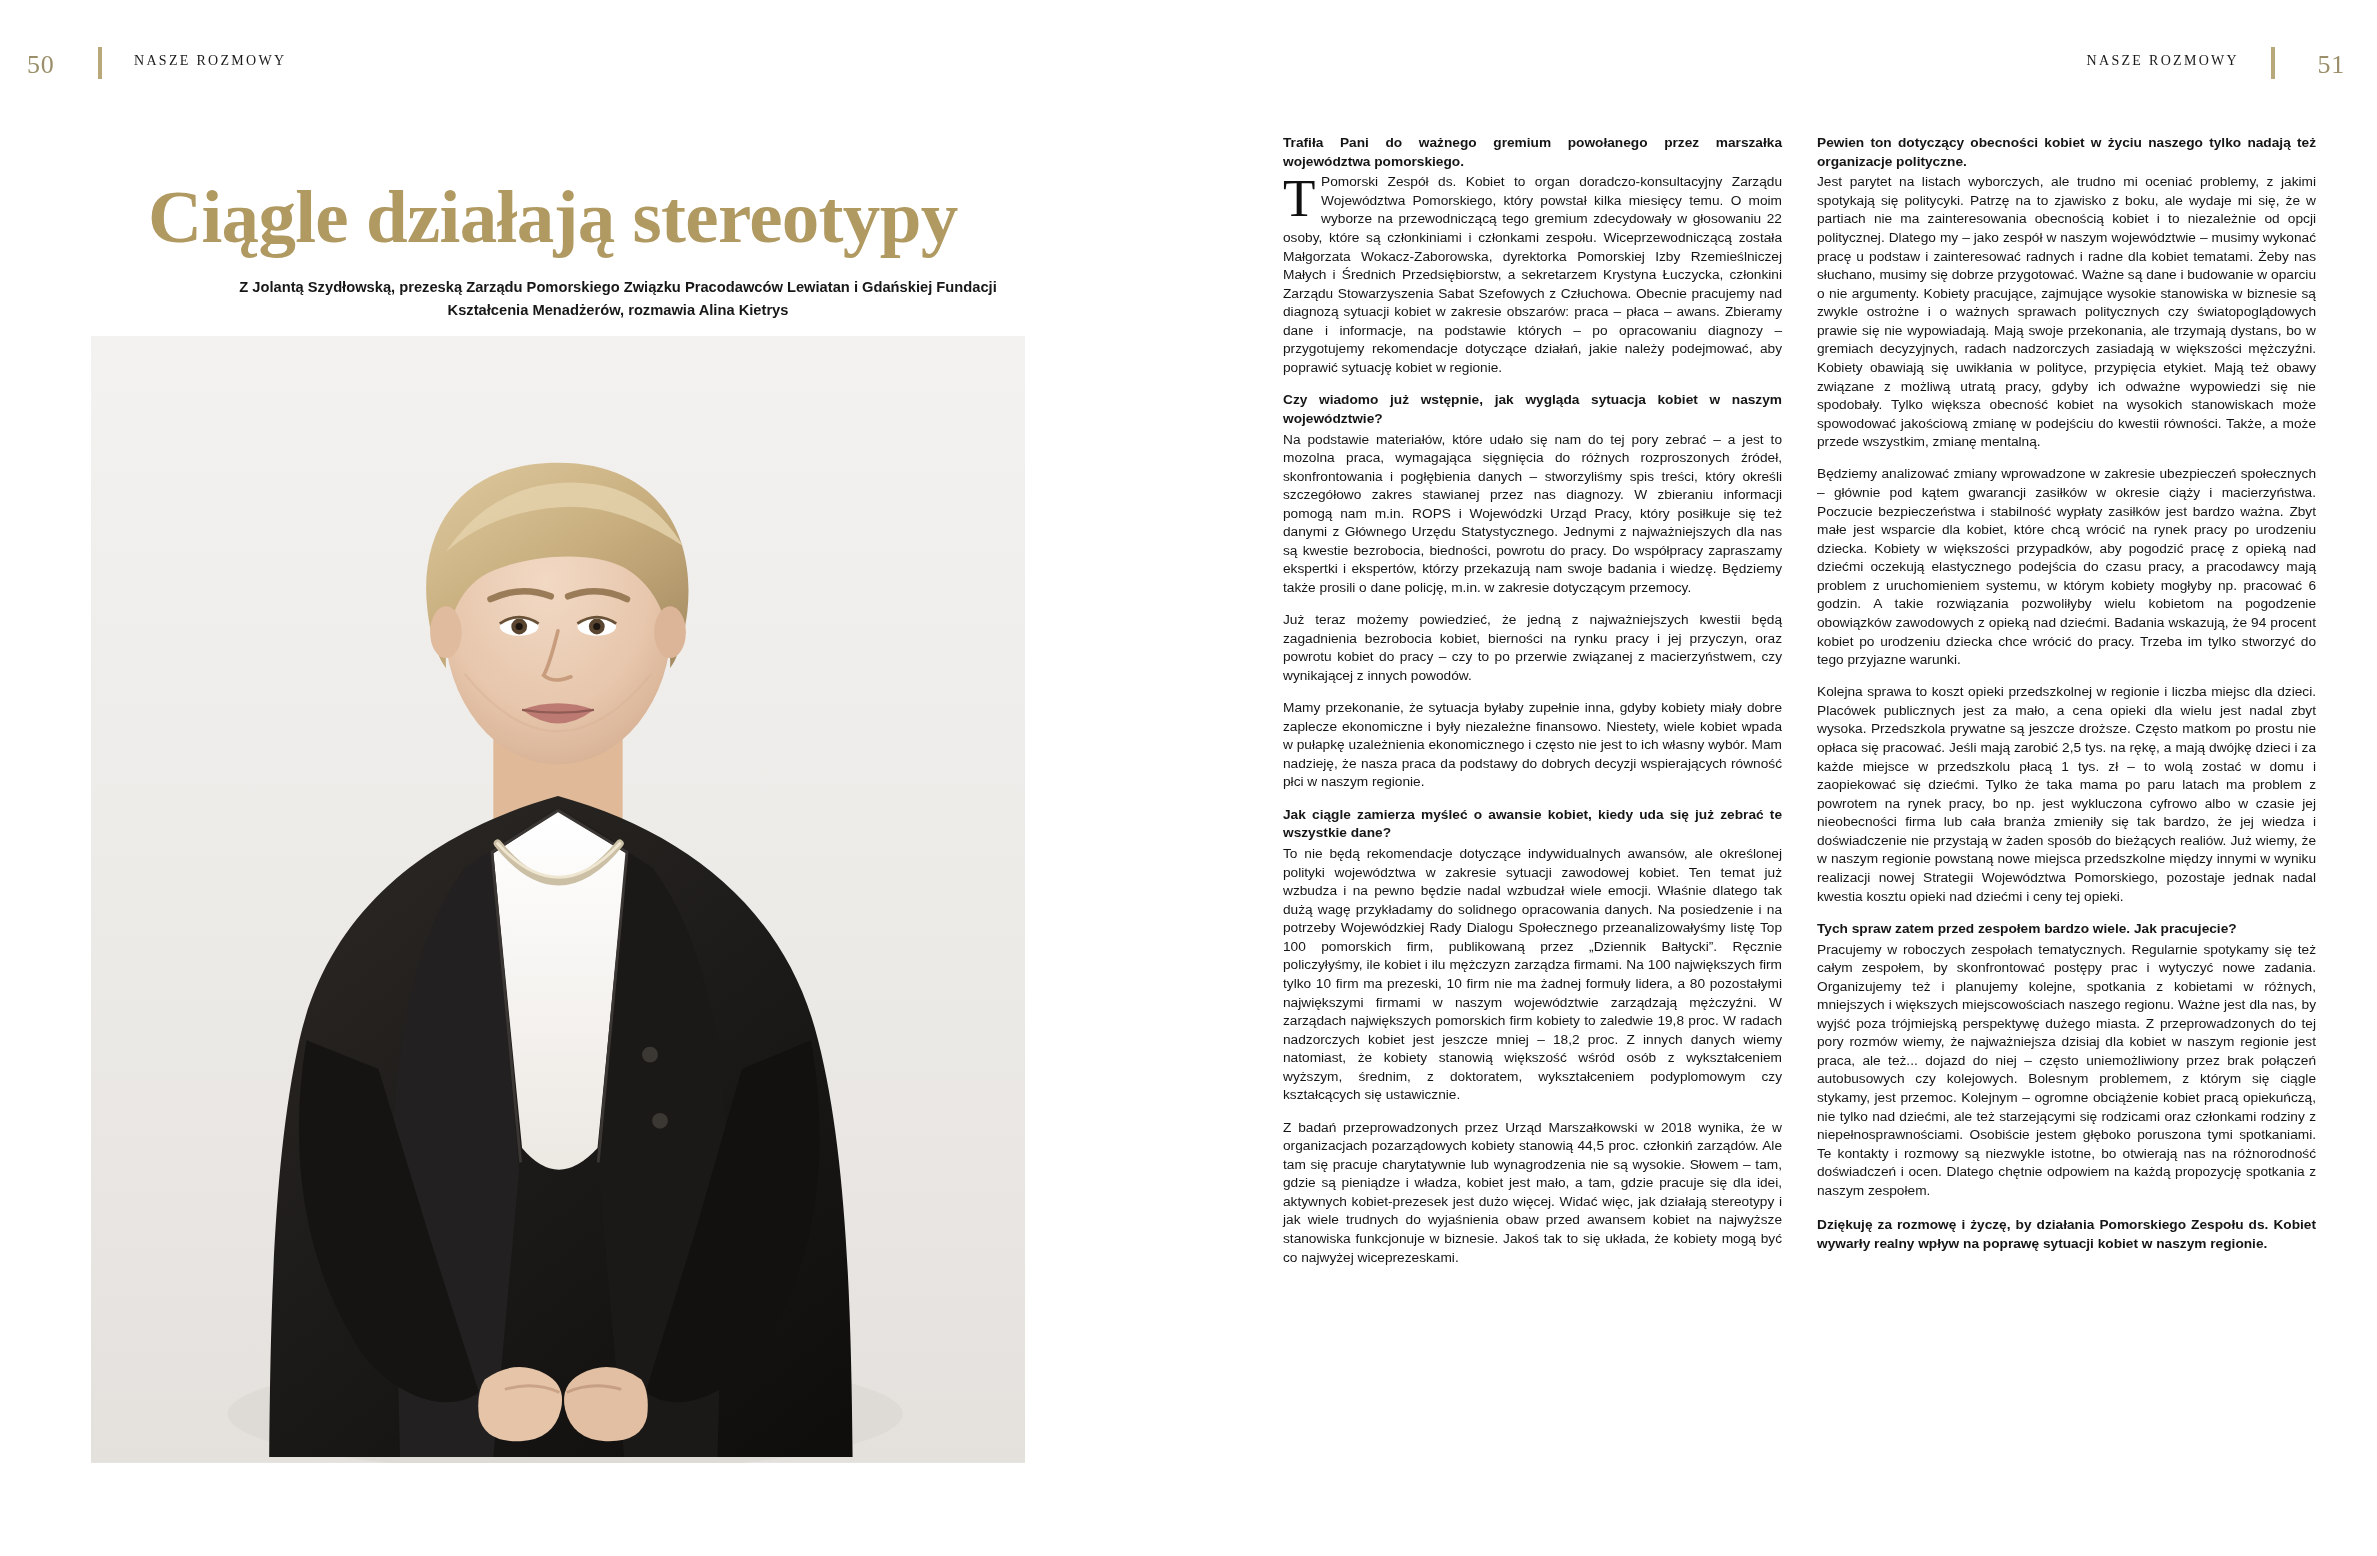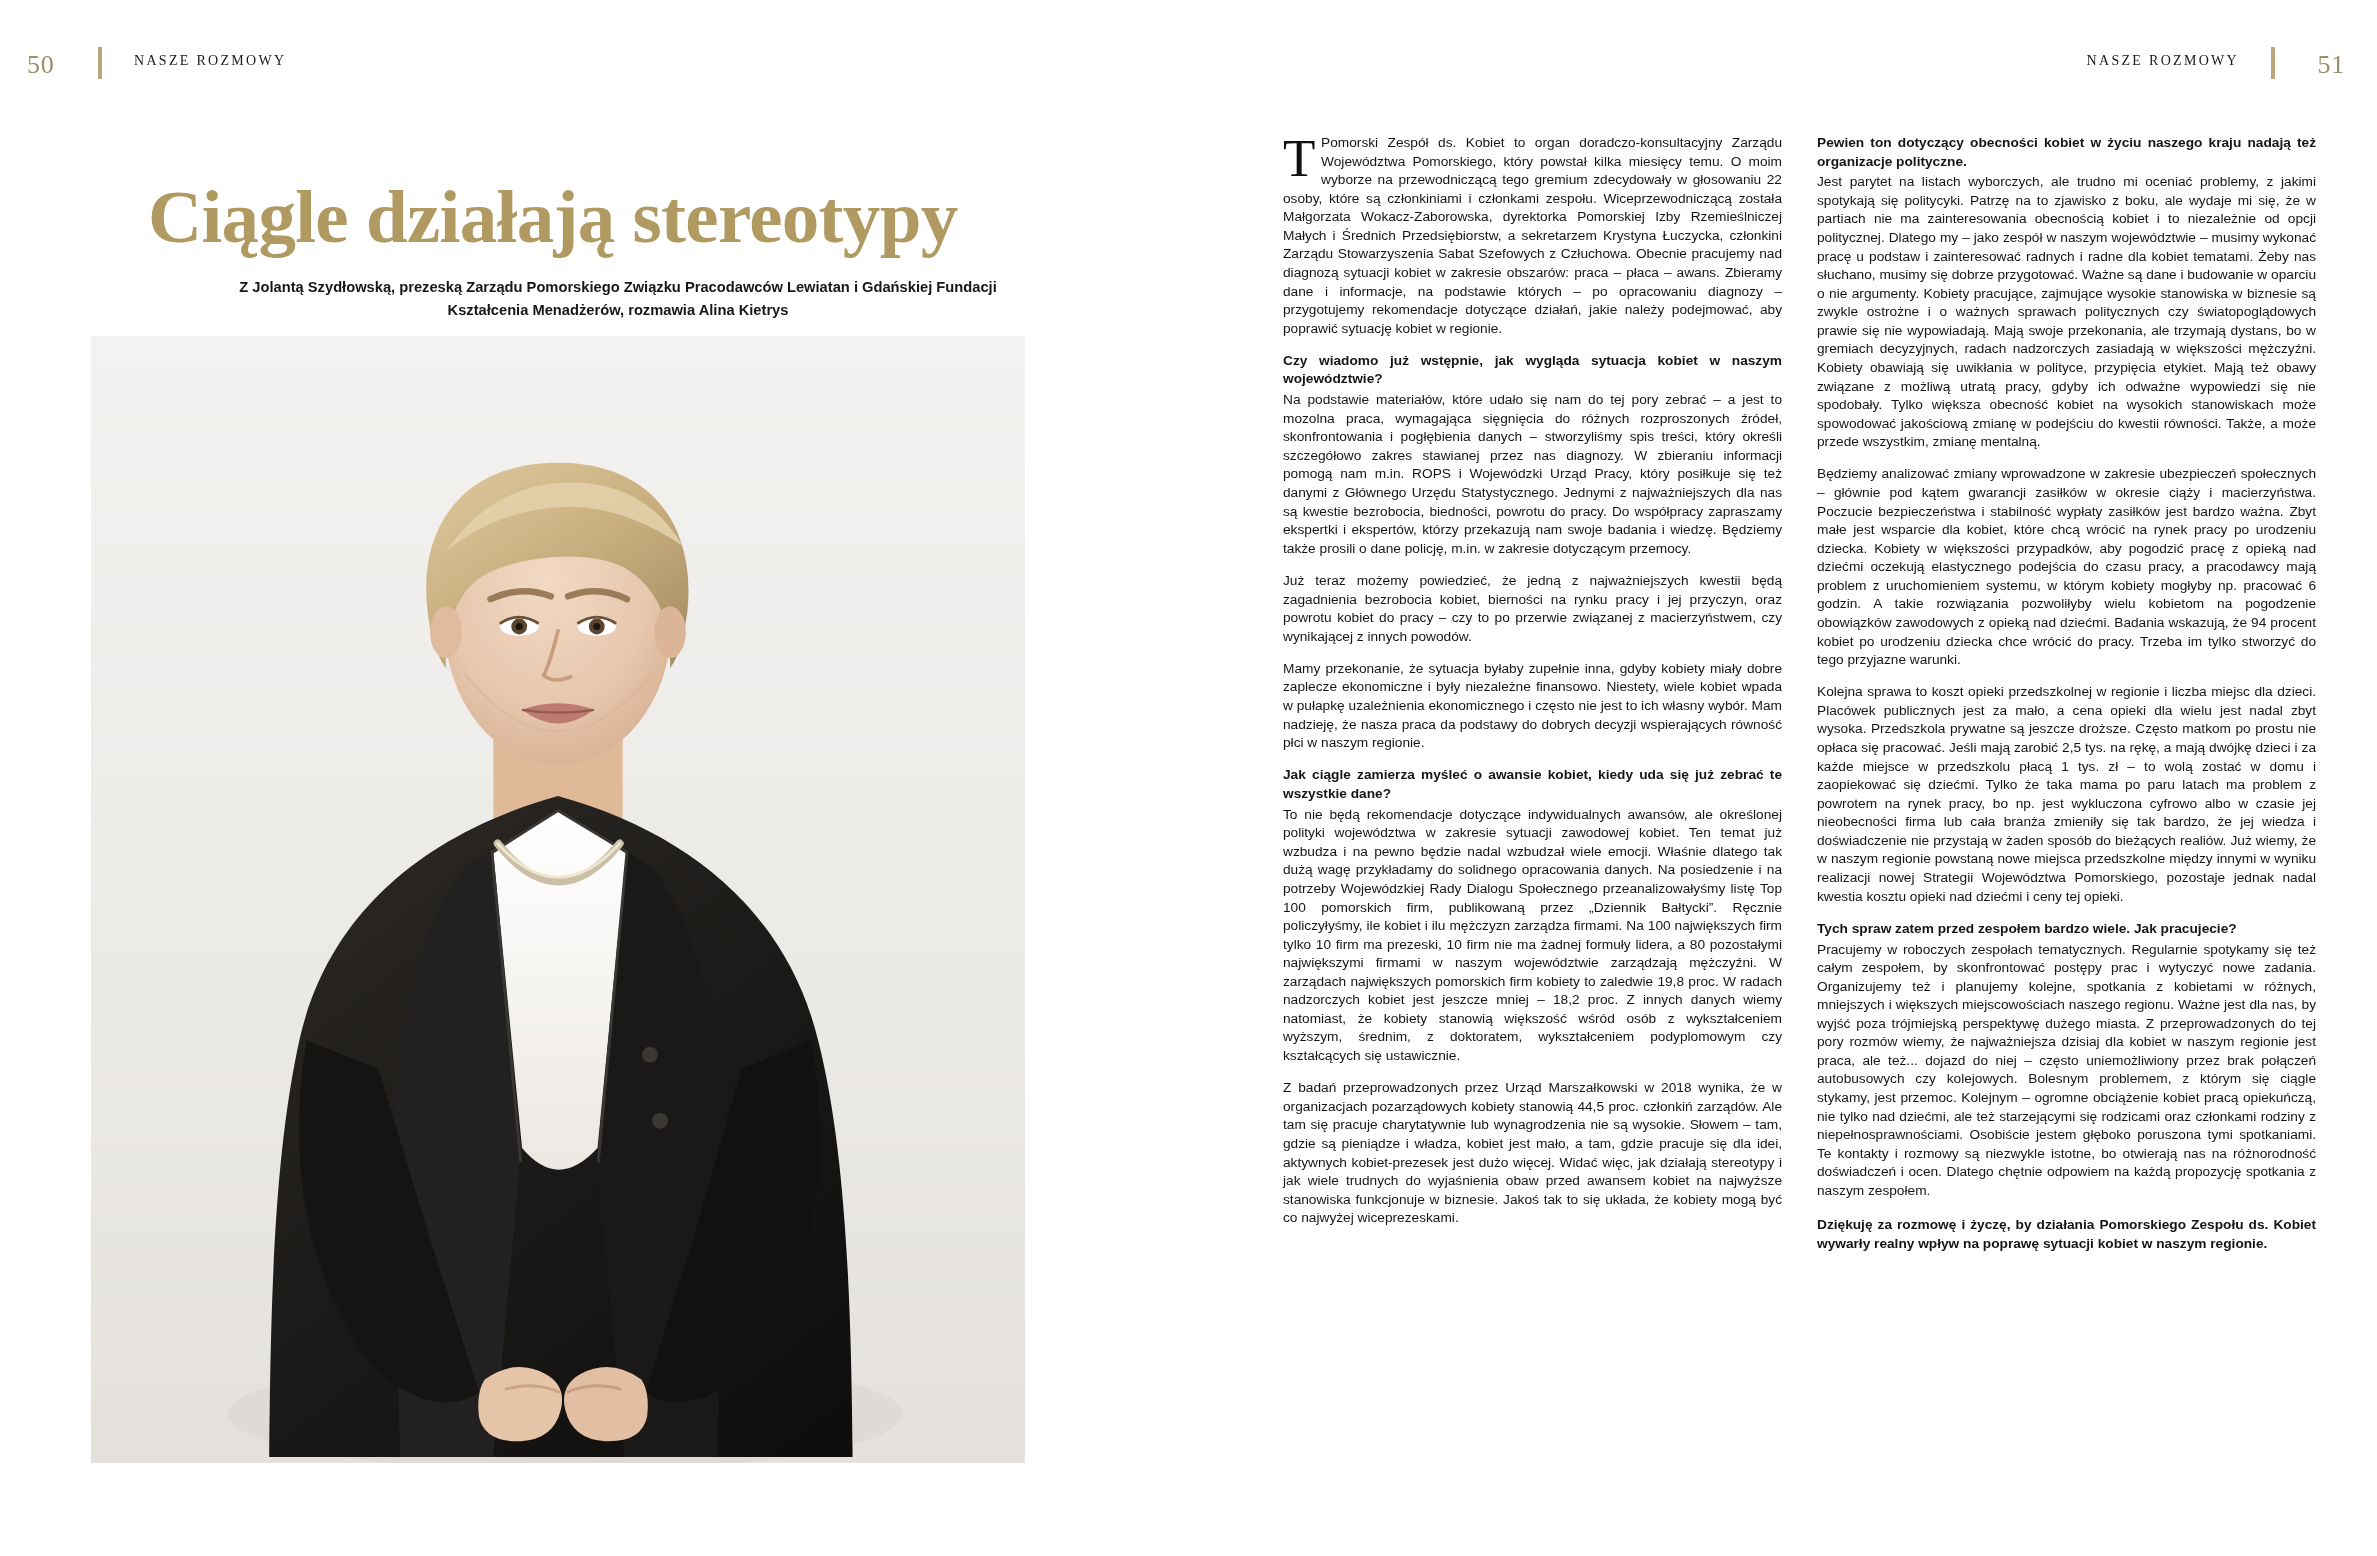--- a/index.html
+++ b/index.html
@@ -263,32 +263,33 @@
         <path d="M600 520 q 50 8 100 0" fill="none" stroke="#8f5b54" stroke-width="3"></path>
 
         <path d="M520 470 q 130 160 260 0" fill="none" stroke="#d9b193" stroke-width="3" opacity="0.5"></path>
       </svg>
     </div>
   </div>
 
   <div class="right-page">
 
     <div class="col col-a">
+      <p class="q">Trafiła Pani do ważnego gremium powołanego przez marszałka województwa pomorskiego.</p>
       <p class="dropcap-para"><span class="dropcap">T</span><span>Pomorski Zespół ds. Kobiet to organ doradczo-konsultacyjny Zarządu Województwa Pomorskiego, który powstał kilka miesięcy temu. O moim wyborze na przewodniczącą tego gremium zdecydowały w głosowaniu 22 osoby, które są członkiniami i członkami zespołu. Wiceprzewodniczącą została Małgorzata Wokacz-Zaborowska, dyrektorka Pomorskiej Izby Rzemieślniczej Małych i Średnich Przedsiębiorstw, a sekretarzem Krystyna Łuczycka, członkini Zarządu Stowarzyszenia Sabat Szefowych z Człuchowa. Obecnie pracujemy nad diagnozą sytuacji kobiet w zakresie obszarów: praca – płaca – awans. Zbieramy dane i informacje, na podstawie których – po opracowaniu diagnozy – przygotujemy rekomendacje dotyczące działań, jakie należy podejmować, aby poprawić sytuację kobiet w regionie.</span></p>
       <p class="q">Czy wiadomo już wstępnie, jak wygląda sytuacja kobiet w naszym województwie?</p>
       <p>Na podstawie materiałów, które udało się nam do tej pory zebrać – a jest to mozolna praca, wymagająca sięgnięcia do różnych rozproszonych źródeł, skonfrontowania i pogłębienia danych – stworzyliśmy spis treści, który określi szczegółowo zakres stawianej przez nas diagnozy. W zbieraniu informacji pomogą nam m.in. ROPS i Wojewódzki Urząd Pracy, który posiłkuje się też danymi z Głównego Urzędu Statystycznego. Jednymi z najważniejszych dla nas są kwestie bezrobocia, biedności, powrotu do pracy. Do współpracy zapraszamy ekspertki i ekspertów, którzy przekazują nam swoje badania i wiedzę. Będziemy także prosili o dane policję, m.in. w zakresie dotyczącym przemocy.</p>
       <p>Już teraz możemy powiedzieć, że jedną z najważniejszych kwestii będą zagadnienia bezrobocia kobiet, bierności na rynku pracy i jej przyczyn, oraz powrotu kobiet do pracy – czy to po przerwie związanej z macierzyństwem, czy wynikającej z innych powodów.</p>
       <p>Mamy przekonanie, że sytuacja byłaby zupełnie inna, gdyby kobiety miały dobre zaplecze ekonomiczne i były niezależne finansowo. Niestety, wiele kobiet wpada w pułapkę uzależnienia ekonomicznego i często nie jest to ich własny wybór. Mam nadzieję, że nasza praca da podstawy do dobrych decyzji wspierających równość płci w naszym regionie.</p>
       <p class="q">Jak ciągle zamierza myśleć o awansie kobiet, kiedy uda się już zebrać te wszystkie dane?</p>
       <p>To nie będą rekomendacje dotyczące indywidualnych awansów, ale określonej polityki województwa w zakresie sytuacji zawodowej kobiet. Ten temat już wzbudza i na pewno będzie nadal wzbudzał wiele emocji. Właśnie dlatego tak dużą wagę przykładamy do solidnego opracowania danych. Na posiedzenie i na potrzeby Wojewódzkiej Rady Dialogu Społecznego przeanalizowałyśmy listę Top 100 pomorskich firm, publikowaną przez „Dziennik Bałtycki”. Ręcznie policzyłyśmy, ile kobiet i ilu mężczyzn zarządza firmami. Na 100 największych firm tylko 10 firm ma prezeski, 10 firm nie ma żadnej formuły lidera, a 80 pozostałymi największymi firmami w naszym województwie zarządzają mężczyźni. W zarządach największych pomorskich firm kobiety to zaledwie 19,8 proc. W radach nadzorczych kobiet jest jeszcze mniej – 18,2 proc. Z innych danych wiemy natomiast, że kobiety stanowią większość wśród osób z wykształceniem wyższym, średnim, z doktoratem, wykształceniem podyplomowym czy kształcących się ustawicznie.</p>
       <p>Z badań przeprowadzonych przez Urząd Marszałkowski w 2018 wynika, że w organizacjach pozarządowych kobiety stanowią 44,5 proc. członkiń zarządów. Ale tam się pracuje charytatywnie lub wynagrodzenia nie są wysokie. Słowem – tam, gdzie są pieniądze i władza, kobiet jest mało, a tam, gdzie pracuje się dla idei, aktywnych kobiet-prezesek jest dużo więcej. Widać więc, jak działają stereotypy i jak wiele trudnych do wyjaśnienia obaw przed awansem kobiet na najwyższe stanowiska funkcjonuje w biznesie. Jakoś tak to się układa, że kobiety mogą być co najwyżej wiceprezeskami.</p>
     </div>
 
     <div class="col col-b">
-      <p class="q">Pewien ton dotyczący obecności kobiet w życiu naszego kraju nadają też organizacje polityczne.</p>
+      <p class="q">Pewien ton dotyczący obecności kobiet w życiu naszego tylko nadają też organizacje polityczne.</p>
       <p>Jest parytet na listach wyborczych, ale trudno mi oceniać problemy, z jakimi spotykają się politycyki. Patrzę na to zjawisko z boku, ale wydaje mi się, że w partiach nie ma zainteresowania obecnością kobiet i to niezależnie od opcji politycznej. Dlatego my – jako zespół w naszym województwie – musimy wykonać pracę u podstaw i zainteresować radnych i radne dla kobiet tematami. Żeby nas słuchano, musimy się dobrze przygotować. Ważne są dane i budowanie w oparciu o nie argumenty. Kobiety pracujące, zajmujące wysokie stanowiska w biznesie są zwykle ostrożne i o ważnych sprawach politycznych czy światopoglądowych prawie się nie wypowiadają. Mają swoje przekonania, ale trzymają dystans, bo w gremiach decyzyjnych, radach nadzorczych zasiadają w większości mężczyźni. Kobiety obawiają się uwikłania w polityce, przypięcia etykiet. Mają też obawy związane z możliwą utratą pracy, gdyby ich odważne wypowiedzi się nie spodobały. Tylko większa obecność kobiet na wysokich stanowiskach może spowodować jakościową zmianę w podejściu do kwestii równości. Także, a może przede wszystkim, zmianę mentalną.</p>
       <p>Będziemy analizować zmiany wprowadzone w zakresie ubezpieczeń społecznych – głównie pod kątem gwarancji zasiłków w okresie ciąży i macierzyństwa. Poczucie bezpieczeństwa i stabilność wypłaty zasiłków jest bardzo ważna. Zbyt małe jest wsparcie dla kobiet, które chcą wrócić na rynek pracy po urodzeniu dziecka. Kobiety w większości przypadków, aby pogodzić pracę z opieką nad dziećmi oczekują elastycznego podejścia do czasu pracy, a pracodawcy mają problem z uruchomieniem systemu, w którym kobiety mogłyby np. pracować 6 godzin. A takie rozwiązania pozwoliłyby wielu kobietom na pogodzenie obowiązków zawodowych z opieką nad dziećmi. Badania wskazują, że 94 procent kobiet po urodzeniu dziecka chce wrócić do pracy. Trzeba im tylko stworzyć do tego przyjazne warunki.</p>
       <p>Kolejna sprawa to koszt opieki przedszkolnej w regionie i liczba miejsc dla dzieci. Placówek publicznych jest za mało, a cena opieki dla wielu jest nadal zbyt wysoka. Przedszkola prywatne są jeszcze droższe. Często matkom po prostu nie opłaca się pracować. Jeśli mają zarobić 2,5 tys. na rękę, a mają dwójkę dzieci i za każde miejsce w przedszkolu płacą 1 tys. zł – to wolą zostać w domu i zaopiekować się dziećmi. Tylko że taka mama po paru latach ma problem z powrotem na rynek pracy, bo np. jest wykluczona cyfrowo albo w czasie jej nieobecności firma lub cała branża zmieniły się tak bardzo, że jej wiedza i doświadczenie nie przystają w żaden sposób do bieżących realiów. Już wiemy, że w naszym regionie powstaną nowe miejsca przedszkolne między innymi w wyniku realizacji nowej Strategii Województwa Pomorskiego, pozostaje jednak nadal kwestia kosztu opieki nad dziećmi i ceny tej opieki.</p>
       <p class="q">Tych spraw zatem przed zespołem bardzo wiele. Jak pracujecie?</p>
       <p>Pracujemy w roboczych zespołach tematycznych. Regularnie spotykamy się też całym zespołem, by skonfrontować postępy prac i wytyczyć nowe zadania. Organizujemy też i planujemy kolejne, spotkania z kobietami w różnych, mniejszych i większych miejscowościach naszego regionu. Ważne jest dla nas, by wyjść poza trójmiejską perspektywę dużego miasta. Z przeprowadzonych do tej pory rozmów wiemy, że najważniejsza dzisiaj dla kobiet w naszym regionie jest praca, ale też... dojazd do niej – często uniemożliwiony przez brak połączeń autobusowych czy kolejowych. Bolesnym problemem, z którym się ciągle stykamy, jest przemoc. Kolejnym – ogromne obciążenie kobiet pracą opiekuńczą, nie tylko nad dziećmi, ale też starzejącymi się rodzicami oraz członkami rodziny z niepełnosprawnościami. Osobiście jestem głęboko poruszona tymi spotkaniami. Te kontakty i rozmowy są niezwykle istotne, bo otwierają nas na różnorodność doświadczeń i ocen. Dlatego chętnie odpowiem na każdą propozycję spotkania z naszym zespołem.</p>
       <p class="closing">Dziękuję za rozmowę i życzę, by działania Pomorskiego Zespołu ds. Kobiet wywarły realny wpływ na poprawę sytuacji kobiet w naszym regionie.</p>
     </div>
 
   </div>
 </div>

